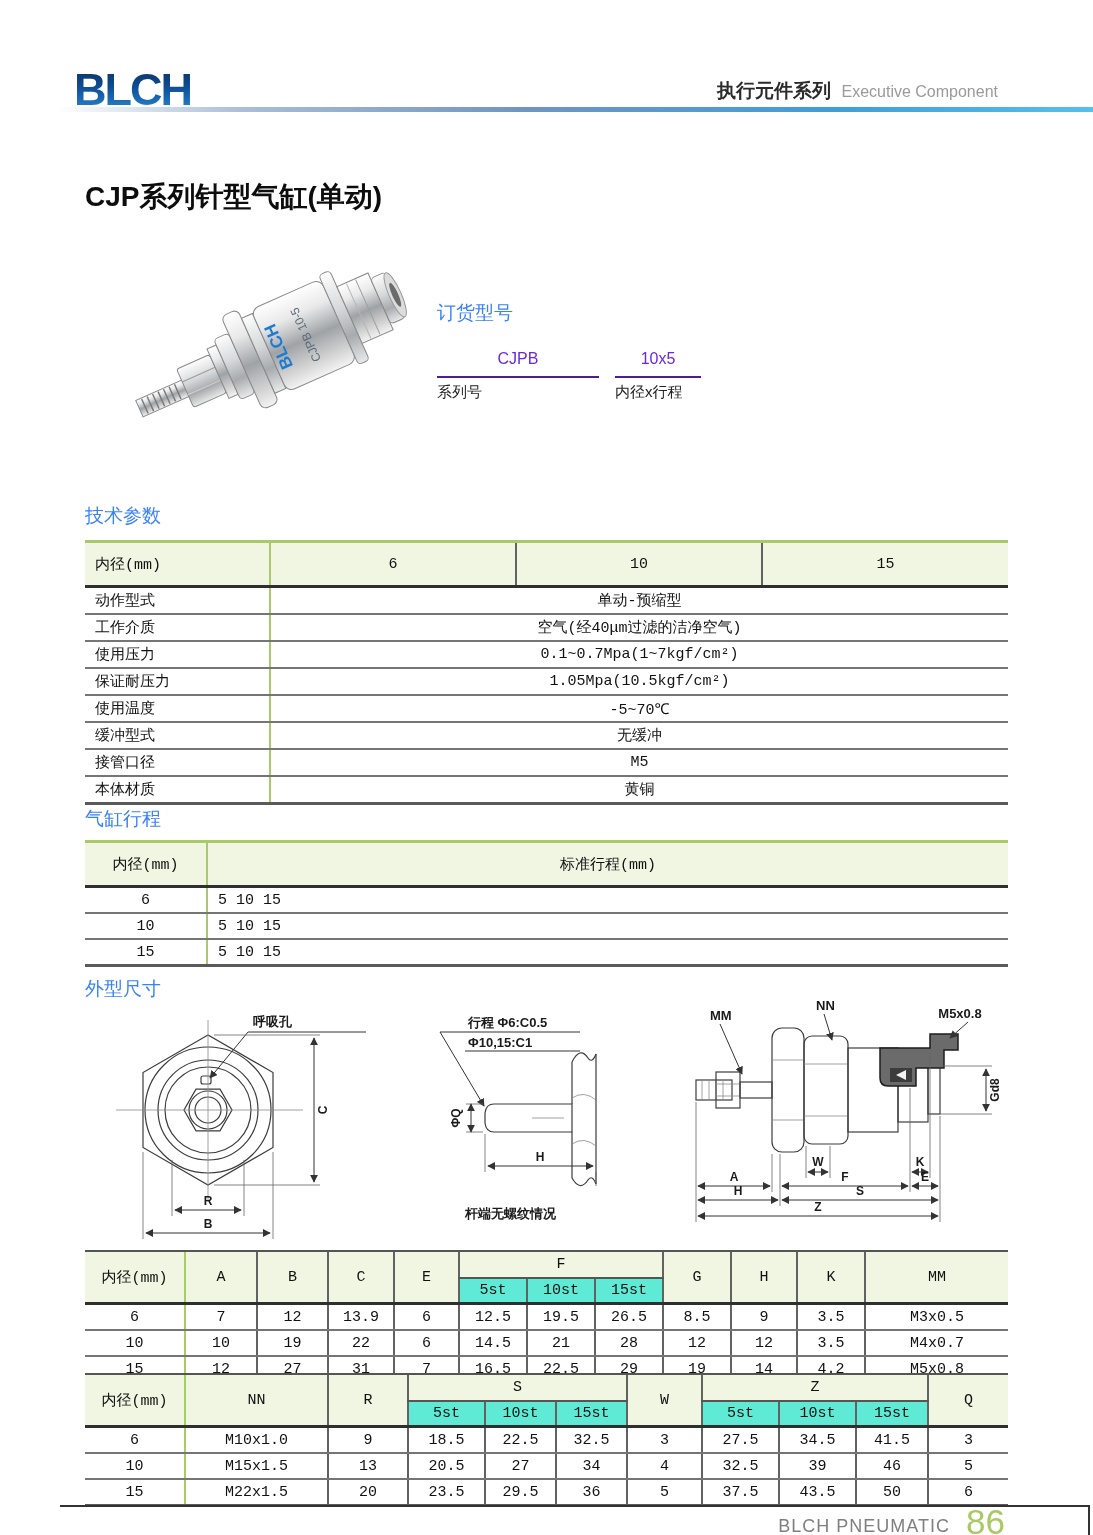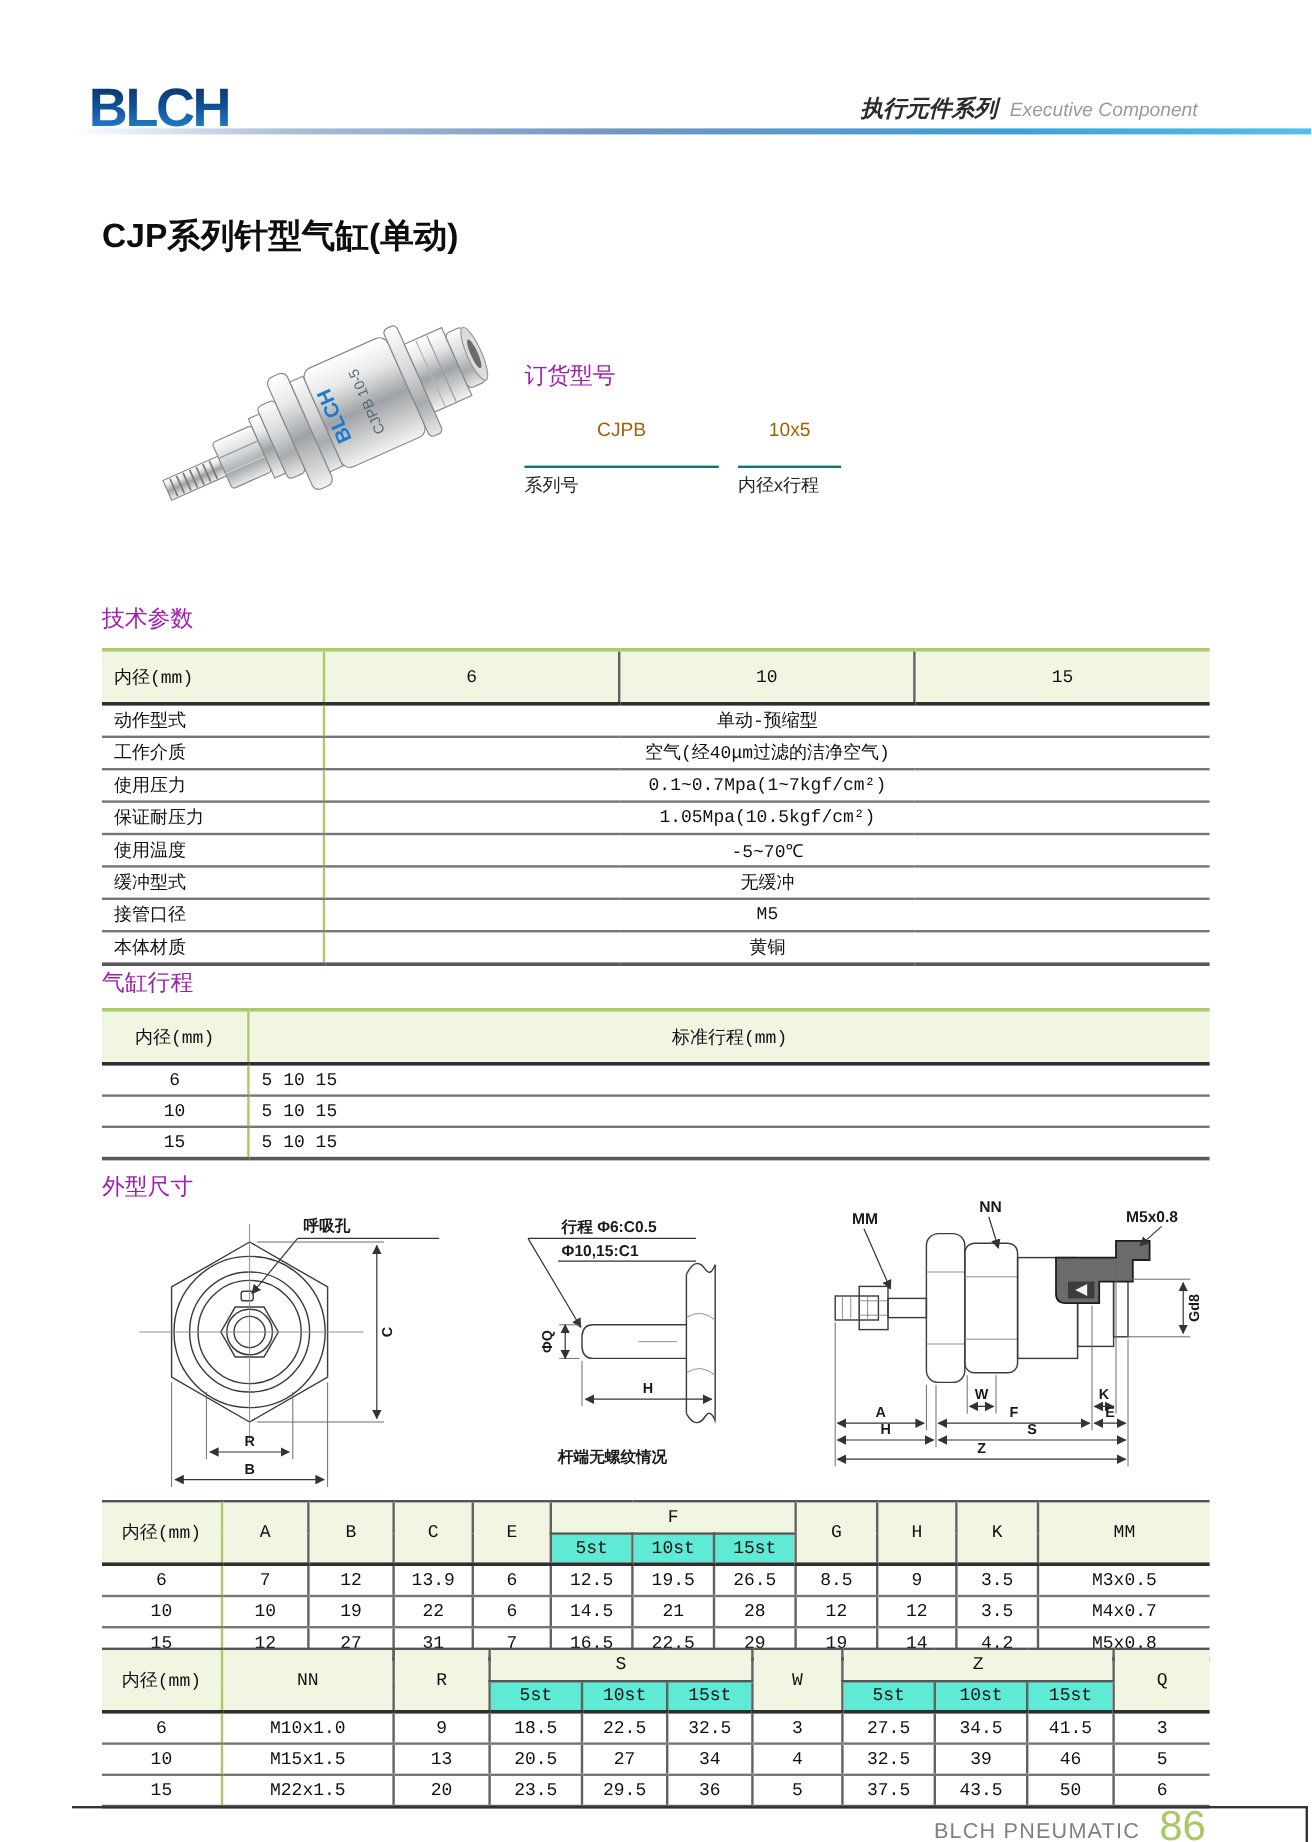--- a/index.html
+++ b/index.html
@@ -3,33 +3,33 @@
 <meta charset="utf-8">
 <style>
   html,body{margin:0;padding:0;background:#fff;}
   .page{position:relative;width:1093px;height:1535px;background:#fff;overflow:hidden;
         font-family:"Liberation Sans","DejaVu Sans",sans-serif;color:#111;margin-top:28px;}
 
   
   .logo{position:absolute;left:74px;top:36px;font-size:45px;font-weight:bold;letter-spacing:-2px;
         background:linear-gradient(180deg,#0a2a55 0%,#0f4e96 45%,#2b93dd 100%);
         -webkit-background-clip:text;background-clip:text;color:transparent;-webkit-text-fill-color:transparent;}
-  .hdr-right{position:absolute;right:95px;top:50px;white-space:nowrap;font-style:italic;}
+  .hdr-right{position:absolute;right:95px;top:50px;white-space:nowrap;}
   .hdr-right .cn{font-size:19px;font-weight:bold;color:#2b2b2b;}
   .hdr-right .en{font-size:16px;color:#9a9a9a;margin-left:6px;}
   .divider{position:absolute;left:58px;top:79px;width:1035px;height:5px;
         background:linear-gradient(to right,rgba(255,255,255,0) 0%,#a9bdd6 18%,#6f95c1 45%,#3e9ed8 75%,#54c0ec 100%);}
 
   .page-title{position:absolute;left:85px;top:150px;font-size:28px;font-weight:bold;color:#0d0d0d;}
 
-  .sec-head{position:absolute;font-size:19px;color:#a21caf;}
+  .sec-head{position:absolute;font-size:19px;color:#3b82f6;}
 
   
   .order-block{position:absolute;text-align:center;}
-  .order-code{font-size:16px;color:#a16207;padding-bottom:20px;border-bottom:2px solid #0f766e;}
+  .order-code{font-size:16px;color:#6d28d9;padding-bottom:8px;border-bottom:2px solid #4c1d95;}
   .order-label{font-size:15px;color:#222;padding-top:5px;text-align:left;}
 
   
   .tbl{position:absolute;border-collapse:collapse;table-layout:fixed;font-size:15px;color:#111;font-family:Liberation Mono, monospace;}
   .tbl td{border-left:2px solid #626262;overflow:hidden;white-space:nowrap;}
   .tbl td:first-child{border-left:none;}
   .tbl td.gl{border-left:2px solid #a9c96a;}
   .tbl .c{text-align:center;}
   .tbl .lab{text-align:left;padding-left:10px;}
   .green-top tr.hd td{border-top:3px solid #a9c96a;background:#f1f6e3;height:40px;}

